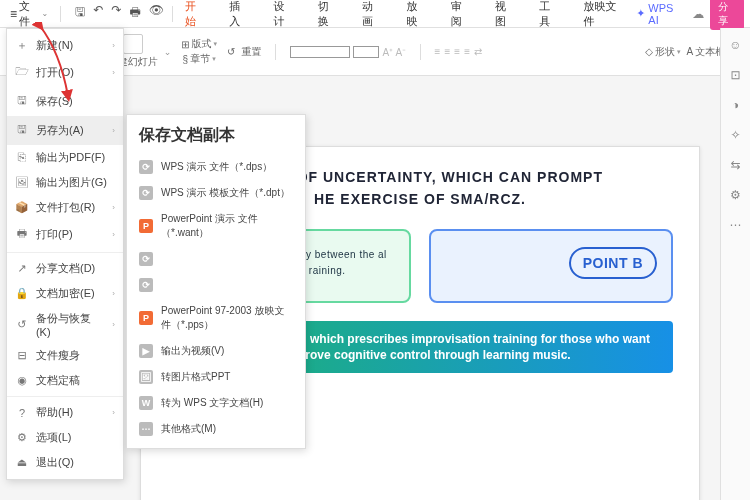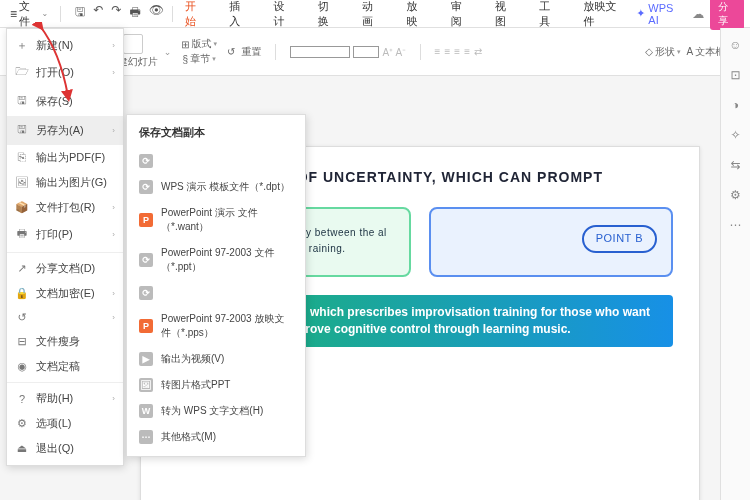--- a/index.html
+++ b/index.html
@@ -26,32 +26,32 @@
 .rsel{display:flex;align-items:center;gap:2px}
 .tri{font-size:7px;color:#999}
 .ribbon-right{margin-left:auto;display:flex;gap:6px;align-items:center;font-size:10px}
 .main{position:absolute;top:76px;left:0;right:30px;bottom:0;background:#f5f5f5;overflow:hidden}
 .slide{position:absolute;top:70px;left:140px;width:560px;height:360px;background:#fff;border:1px solid #ddd;box-shadow:0 1px 4px rgba(0,0,0,.1);padding:20px 26px}
 .slide h1{font-size:14px;letter-spacing:1px;text-align:center;color:#202536;font-family:"Courier New",monospace;line-height:1.5}
 .cards{display:flex;gap:18px;margin-top:18px}
 .card{flex:1;border-radius:8px;padding:16px 14px;font-size:10px;line-height:1.6;font-family:"Courier New",monospace;color:#1a3040;letter-spacing:.5px}
 .cA{border:2px solid #66d9a0;background:#e9faf0}
 .cB{border:2px solid #5a8ff0;background:#eaf2fe}
-.pb{float:right;border:2px solid #2860d0;color:#2860d0;border-radius:18px;padding:3px 12px;font-weight:normal;font-size:11px;margin-bottom:6px}
+.pb{float:right;border:2px solid #2860d0;color:#2860d0;border-radius:18px;padding:3px 12px;font-weight:bold;font-size:14px;margin-bottom:6px}
 .cB p{clear:both}
 .footer{margin-top:18px;height:52px;background:linear-gradient(90deg,#1db56a,#1790e6);border-radius:4px;color:#fff;font-weight:bold;font-size:12px;display:flex;align-items:center;justify-content:center;text-align:center;padding:0 16px;line-height:1.4}
 .rpanel{position:absolute;right:0;top:28px;bottom:0;width:30px;background:#fafafa;border-left:1px solid #e0e0e0;display:flex;flex-direction:column;align-items:center;gap:16px;padding-top:10px;color:#888;font-size:12px}
 .filemenu{position:absolute;top:28px;left:6px;width:118px;background:#fff;border:1px solid #ddd;box-shadow:1px 2px 8px rgba(0,0,0,.15);padding:4px 0;z-index:50}
 .fitem{display:flex;align-items:center;padding:5px 8px;cursor:pointer;gap:7px;color:#444}
 .fitem:hover,.fitem.hover{background:#eee}
 .fico{width:14px;text-align:center;color:#777;font-size:11px}
 .farrow{margin-left:auto;font-size:8px;color:#aaa}
 .fsep{height:1px;background:#eee;margin:3px 0}
 .submenu{position:absolute;top:114px;left:126px;width:180px;background:#fff;border:1px solid #ddd;box-shadow:1px 2px 8px rgba(0,0,0,.15);padding:6px 0;z-index:51}
-.shdr{font-weight:bold;padding:4px 12px 8px;color:#333;font-size:11px}
+.shdr{font-weight:bold;padding:4px 12px 8px;color:#333;font-size:16px}
 .sitem{display:flex;align-items:center;padding:6px 12px;cursor:pointer;gap:8px;color:#444;font-size:10px}
 .sico{width:14px;height:14px;border-radius:2px;display:flex;align-items:center;justify-content:center;font-size:9px;color:#fff;font-weight:bold;flex-shrink:0}
 .sor{background:#f26b35}
 .sgy{background:#bbb}
 .arrow-anno{position:absolute;top:22px;left:32px;width:50px;height:80px;z-index:60;pointer-events:none}
 .arrow-anno svg{width:100%;height:100%}
 .chev{font-size:9px;color:#999}
 .box{width:14px;height:12px;border:1px solid #999;display:inline-block}
 </style>
 </head>
@@ -151,21 +151,21 @@
         <span>A</span>
         <span>文本框</span>
         <span class="tri">▾</span>
       </span>
     <span>ˇ</span>
   </div>
 </div>
 
 <div class="main">
   <div class="slide">
-    <h1><span>S FULL OF UNCERTAINTY, WHICH CAN PROMPT</span><br></h1>
+    <h1><span>S FULL OF UNCERTAINTY, WHICH CAN PROMPT</span><br><span>HE EXERCISE OF SMA/RCZ.</span></h1>
     <div class="cards">
       <div class="card cA">
           <p>f professional ut that the y between the al cortex and ed to the time raining.</p>
         </div>
       <div class="card cB">
         <span class="pb">POINT B</span>
       </div>
     </div>
     <div class="footer">with a recent finding which prescribes improvisation training for those who want to improve cognitive control through learning music.</div>
   </div>
@@ -224,20 +224,21 @@
       <span class="fico">↗</span>
       <span>分享文档(D)</span>
     </div>
     <div class="fitem">
       <span class="fico">🔒</span>
       <span>文档加密(E)</span>
       <span class="farrow">›</span>
     </div>
     <div class="fitem">
       <span class="fico">↺</span>
+      <span>备份与恢复(K)</span>
       <span class="farrow">›</span>
     </div>
     <div class="fitem">
       <span class="fico">⊟</span>
       <span>文件瘦身</span>
     </div>
     <div class="fitem">
       <span class="fico">◉</span>
       <span>文档定稿</span>
     </div>
@@ -253,32 +254,32 @@
     </div>
     <div class="fitem">
       <span class="fico">⏏</span>
       <span>退出(Q)</span>
     </div>
   </div>
 <div class="submenu" id="submenu">
     <div class="shdr">保存文档副本</div>
     <div class="sitem">
       <span class="sico sgy">⟳</span>
+      <span>WPS 演示 文件（*.dps）</span>
     </div>
     <div class="sitem">
       <span class="sico sgy">⟳</span>
       <span>WPS 演示 模板文件（*.dpt）</span>
     </div>
     <div class="sitem">
       <span class="sico sor">P</span>
       <span>PowerPoint 演示 文件（*.want）</span>
     </div>
     <div class="sitem">
       <span class="sico sgy">⟳</span>
-      <span>PowerPoint 97-2003 文件（*.ppt）</span>
     </div>
     <div class="sitem">
       <span class="sico sgy">⟳</span>
     </div>
     <div class="sitem">
       <span class="sico sor">P</span>
       <span>PowerPoint 97-2003 放映文件（*.pps）</span>
     </div>
     <div class="sitem">
       <span class="sico sgy">▶</span>

